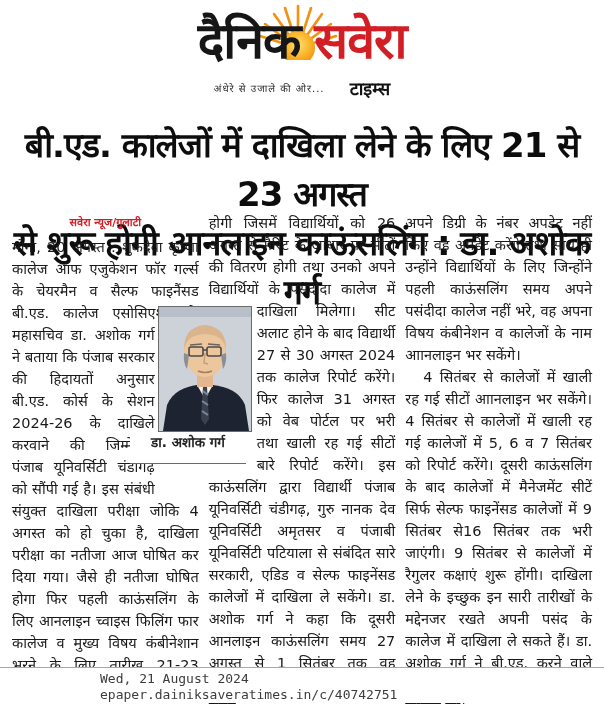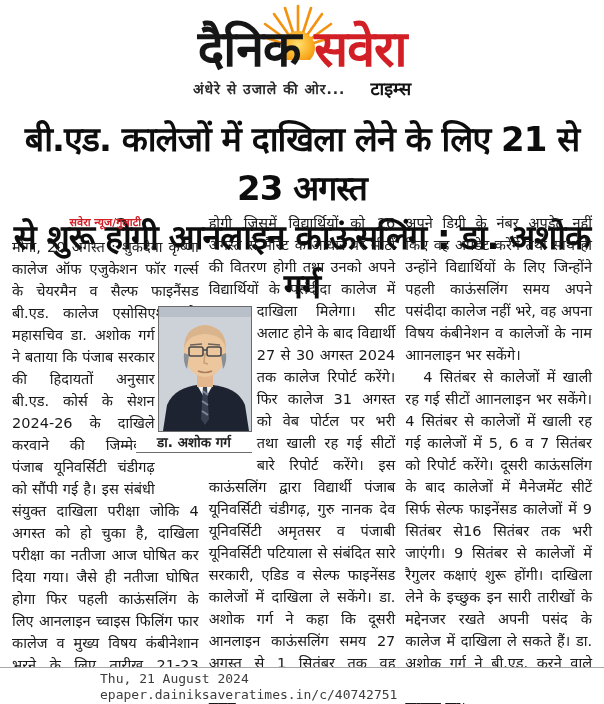--- a/index.html
+++ b/index.html
@@ -4,47 +4,47 @@
 <style>
   html,body{margin:0;padding:0;background:#e8e8e8;}
   .page{
     position:relative;width:604px;height:704px;background:#ffffff;
     margin:0 auto;overflow:hidden;
     font-family:"DejaVu Sans",sans-serif;color:#1a1a1a;
   }
   
   .masthead{position:absolute;top:0;left:0;width:100%;height:102px;}
   .sun{position:absolute;left:256px;top:4px;width:84px;height:56px;z-index:1;}
-  .logo-line{position:absolute;top:18px;left:0;width:100%;text-align:center;z-index:2;
+  .logo-line{position:absolute;top:10px;left:0;width:100%;text-align:center;z-index:2;
     font-size:50px;font-weight:bold;letter-spacing:-1px;line-height:62px;white-space:nowrap;}
   .logo-black{color:#161616;}
   .logo-red{color:#d21f26;margin-left:14px;}
   .tagline-row{position:absolute;top:76px;left:0;width:100%;text-align:center;z-index:2;white-space:nowrap;}
-  .tagline{font-size:14px;font-weight:bold;color:#2b2b2b;letter-spacing:1px;vertical-align:middle;}
+  .tagline{font-size:10px;font-weight:normal;color:#2b2b2b;letter-spacing:1px;vertical-align:middle;}
   .times{font-size:18px;font-weight:800;color:#111;margin-left:20px;vertical-align:middle;letter-spacing:0px;}
   
-  .headline{position:absolute;top:115px;left:6px;width:592px;text-align:center;
+  .headline{position:absolute;top:121px;left:6px;width:592px;text-align:center;
     font-weight:900;font-size:34px;line-height:49px;color:#0d0d0d;letter-spacing:-1px;}
   
   .body-cols{position:absolute;top:212px;left:12px;width:580px;display:flex;gap:10px;}
   .col{flex:1 1 0;font-size:14.5px;line-height:22px;text-align:justify;color:#191919;}
   .byline{color:#d21f26;font-weight:bold;text-align:center;font-size:11px;margin-bottom:2px;}
   .indent{text-indent:16px;}
   .p2{margin-top:0;text-indent:18px;}
   .sp-right-top{float:right;width:0;height:92px;}
   .sp-right{float:right;clear:right;width:44px;height:156px;}
   .sp-left-top{float:left;width:0;height:92px;}
   .sp-left{float:left;clear:left;width:48px;height:156px;}
   
   .photo{position:absolute;left:158px;top:306px;width:92px;height:124px;
     border:1px solid #6b6b6b;background:#c9ced6;overflow:hidden;z-index:3;}
   .photo svg{display:block;width:100%;height:100%;}
-  .caption{position:absolute;left:136px;top:433px;width:116px;z-index:3;
+  .caption{position:absolute;left:130px;top:433px;width:116px;z-index:3;
     text-align:center;font-weight:bold;font-size:13.5px;color:#222;
-    padding-bottom:1px;border-bottom:1.5px solid #6b6b6b;background:#fff;}
+    padding-bottom:12px;border-bottom:1.5px solid #6b6b6b;background:#fff;}
   
   .footer{position:absolute;left:0;top:667px;width:100%;border-top:1.5px solid #a8a8a8;
     background:#fff;padding-top:3px;}
   .footer div{font-family:"DejaVu Sans Mono",monospace;font-size:13px;line-height:16px;
     color:#3c3c3c;padding-left:100px;white-space:nowrap;}
 </style>
 </head>
 <body>
 
 <div class="page">
@@ -128,17 +128,17 @@
 
       <line x1="31" y1="38" x2="43" y2="37" stroke="#6e6358" stroke-width="1.6"></line>
       <line x1="49" y1="37" x2="61" y2="38" stroke="#6e6358" stroke-width="1.6"></line>
       <path d="M46,46 L45,56 L49,57" fill="none" stroke="#c79d74" stroke-width="1.4"></path>
       <path d="M39,64 Q46,67 53,64" fill="none" stroke="#a97c5b" stroke-width="1.6"></path>
     </svg>
   </div>
   <div class="caption">डा. अशोक गर्ग</div>
 
   <div class="footer">
-    <div>Thu, 21 August 2024</div>
+    <div>Wed, 21 August 2024</div>
     <div>epaper.dainiksaveratimes.in/c/40742751</div>
   </div>
 
 </div>
 
 </body></html>

